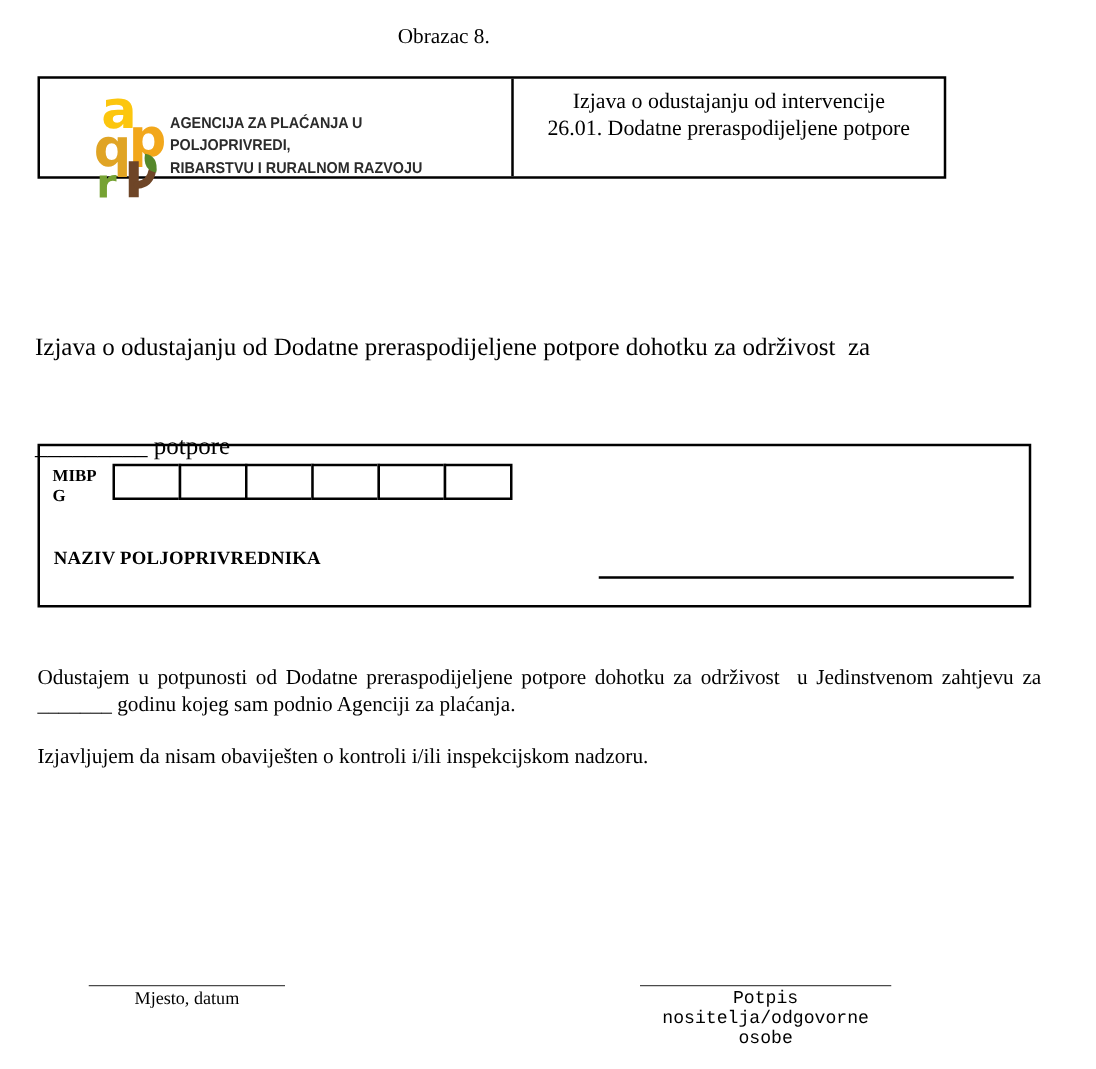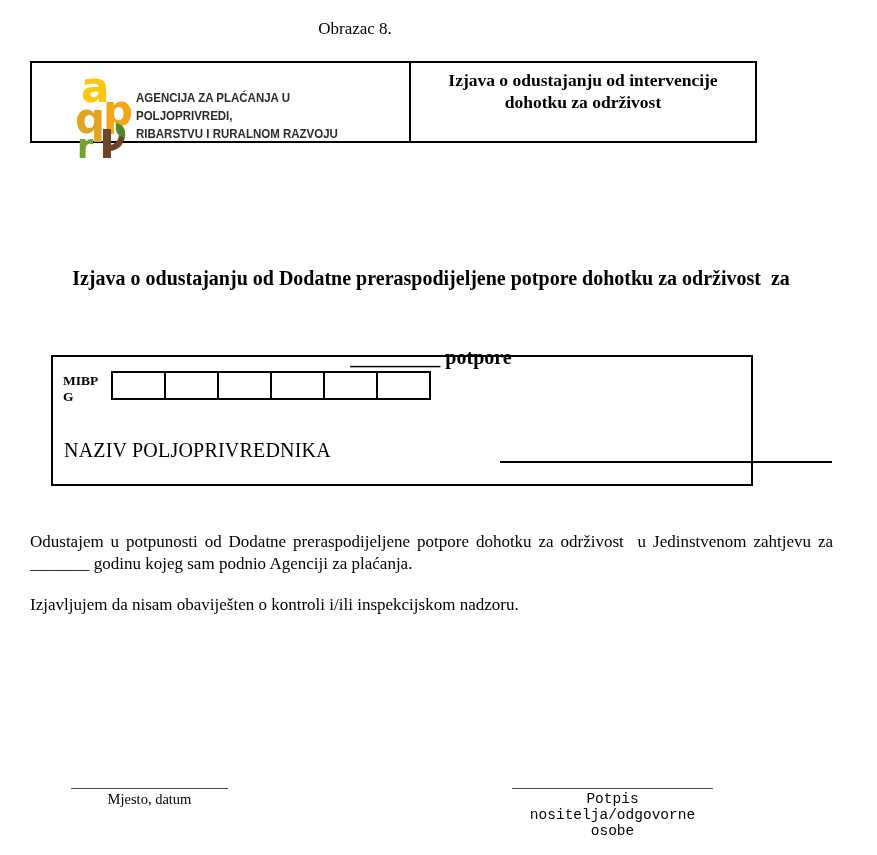--- a/index.html
+++ b/index.html
@@ -12,38 +12,38 @@
   
   .header-box { position:absolute; left:30px; top:61px; width:727px; height:82px;
                 border:2px solid #000; display:flex; }
   .logo-cell  { width:379px; border-right:2px solid #000; position:relative; }
   .logo       { position:absolute; left:44px; top:2px; width:57px; height:93px; z-index:2; }
   .agency-name{ position:absolute; left:104px; top:26px; width:270px;
                 font-family:"Liberation Sans", sans-serif; font-weight:700;
                 font-size:12.5px; line-height:1.45; color:#2b2b2b;
                 transform:scaleX(.92); transform-origin:left center; }
   .title-cell { flex:1; display:flex; flex-direction:column; align-items:center;
-                justify-content:flex-start; text-align:center; font-weight:bold;
+                justify-content:flex-start; text-align:center; font-weight:normal;
                 font-size:17.5px; line-height:1.28; padding-top:6px; }
 
   
-  .main-title { position:absolute; left:28px; top:212px; width:806px; text-align:center;
-                font-weight:bold; font-size:20px; line-height:1.32; white-space:pre-wrap; }
+  .main-title { position:absolute; left:28px; top:212px; width:806px; 
+                font-weight:normal; font-size:20px; line-height:1.32; white-space:pre-wrap; }
 
   
-  .farm-box   { position:absolute; left:30px; top:355px; width:702px; height:131px;
-                border:2px solid #000;margin-left:21px; }
+  .farm-box   { position:absolute; left:30px; top:355px; width:795px; height:131px;
+                border:2px solid #000; }
   .mibpg-row  { position:absolute; left:10px; top:14px; display:flex; align-items:flex-start; }
   .mibpg-label{ width:44px; font-weight:bold; font-size:13.5px; line-height:1.15;
                 word-break:break-all; padding-top:2px; }
   .cells      { display:flex; margin-left:4px; }
   .cell       { width:55px; height:29px; border:2px solid #000; background:#fff;
                 margin-left:-2px; }
   .cell:first-child { margin-left:0; }
-  .naziv-label{ position:absolute; left:11px; top:82px; font-weight:normal; font-size:20px;
+  .naziv-label{ position:absolute; left:11px; top:82px; font-weight:bold; font-size:15px;
                 letter-spacing:.2px; }
   .naziv-line { position:absolute; left:447px; top:80px; width:332px; height:26px;
                 border-bottom:2px solid #000; }
 
   
   .par1 { position:absolute; left:30px; top:531px; width:803px; font-size:17px;
           line-height:1.32; text-align:justify; white-space:pre-wrap; }
   .par2 { position:absolute; left:30px; top:595px; width:803px; font-size:17px; }
 
   
@@ -70,21 +70,21 @@
       <path d="M34 83 q10 -1 12 -12" fill="none" stroke-width="6" stroke-linecap="round" stroke="#6e4527"></path>
       <path d="M40 58 q11 2 9 15 q-11 -2 -9 -15 Z" fill="#55882a"></path>
     </svg>
     <div class="agency-name">
       <span style="display:block">AGENCIJA ZA PLAĆANJA U POLJOPRIVREDI,</span>
       <span style="display:block">RIBARSTVU I RURALNOM RAZVOJU</span>
     </div>
   </div>
   <div class="title-cell">
     <span>Izjava o odustajanju od intervencije</span>
-    <span>dohotku za održivost</span>
+    <span>26.01. Dodatne preraspodijeljene potpore</span>
   </div>
 </div>
 
 <div class="main-title">
   <span style="display:block">Izjava o odustajanju od Dodatne preraspodijeljene potpore dohotku za održivost  za</span>
   <span style="display:block">_________ potpore</span>
 </div>
 
 <div class="farm-box">
   <div class="mibpg-row">

